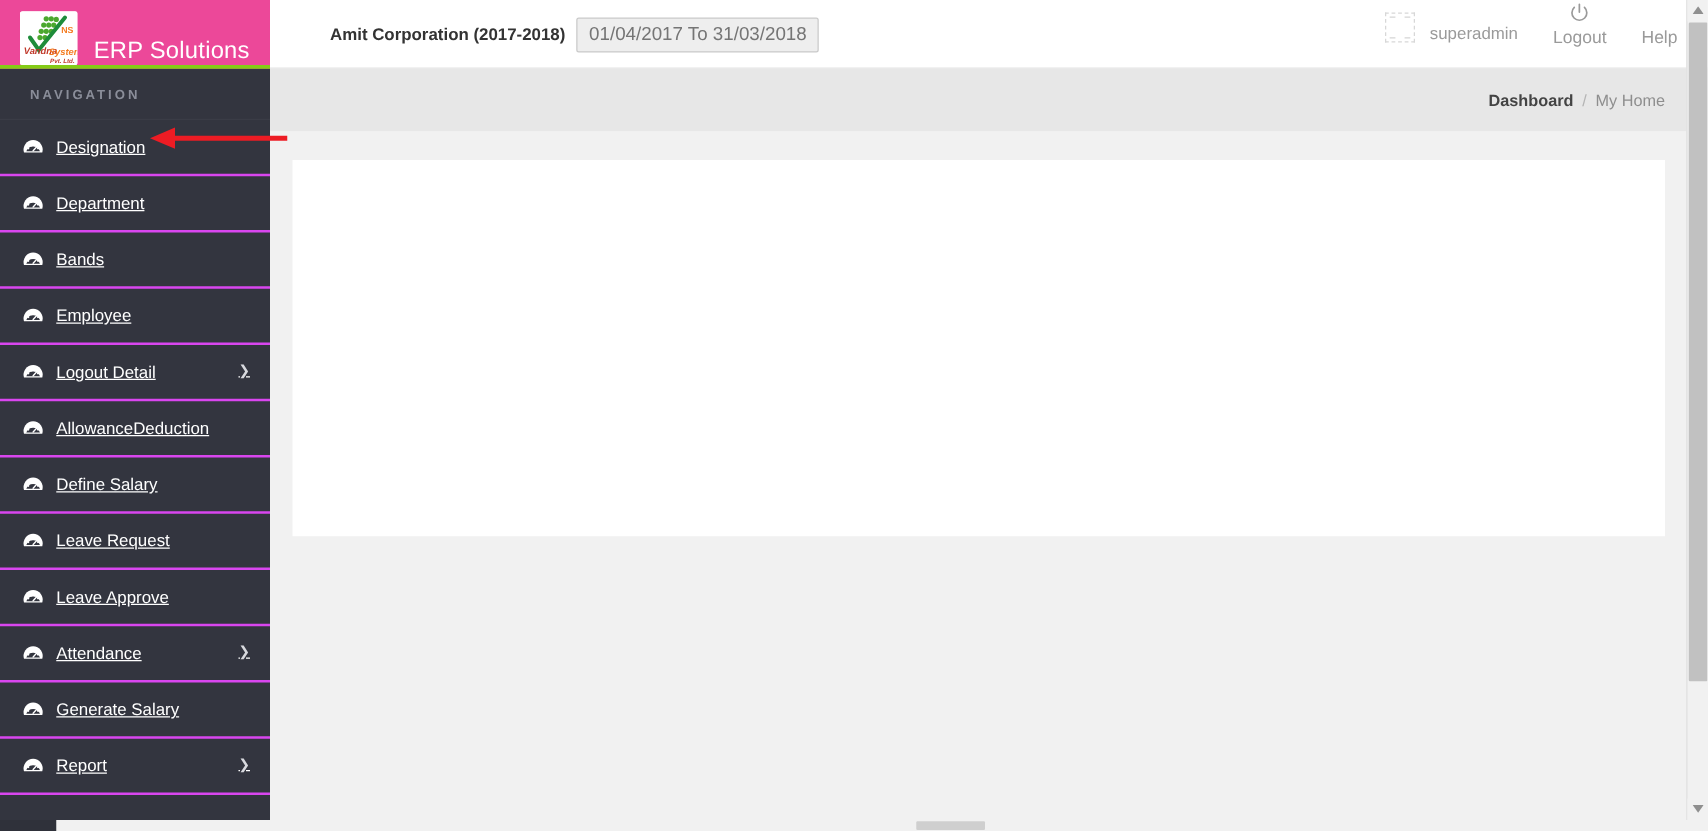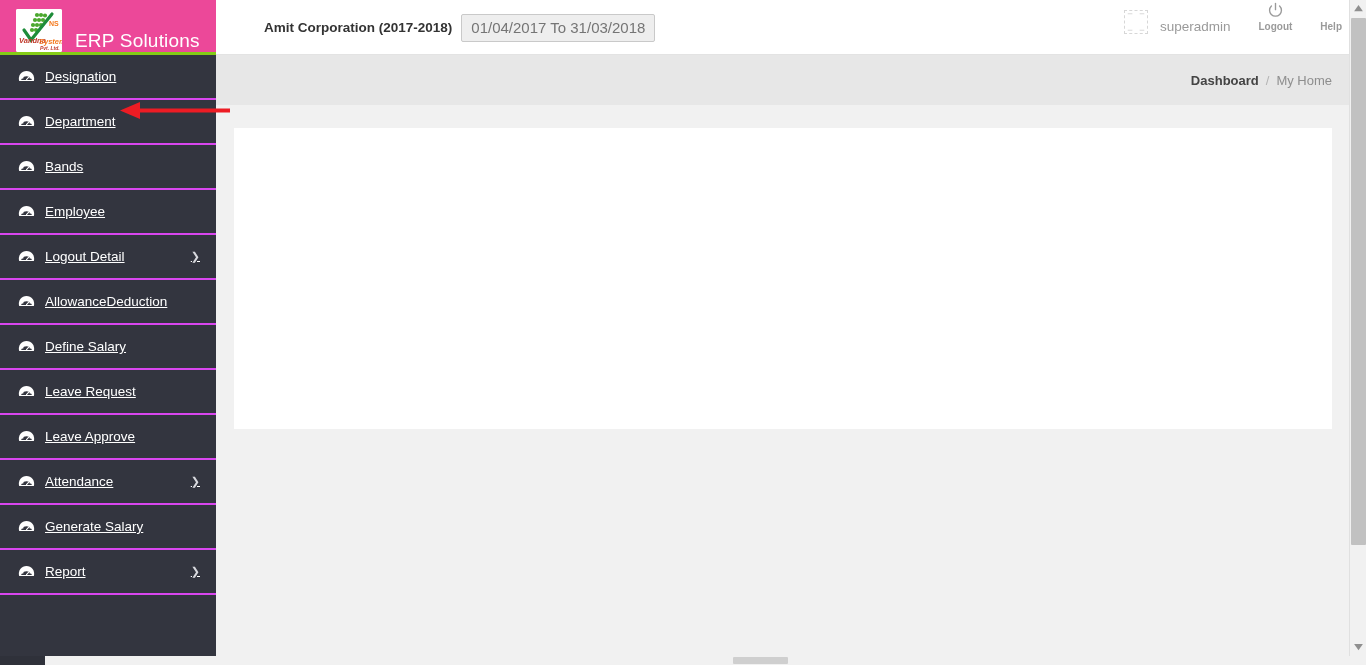--- a/index.html
+++ b/index.html
@@ -166,21 +166,21 @@
   .top-action {
     display: flex;
     flex-direction: column;
     align-items: center;
     margin-left: 28px;
     margin-top: 2px;
     cursor: pointer;
     color: #9a9a9a;
   }
   .top-action .ta-icon { height: 17px; display: block; }
-  .top-action .ta-label { font-size: 10px; margin-top: 2px; white-space: nowrap; font-weight: bold; }
+  .top-action .ta-label { font-size: 14px; margin-top: 2px; white-space: nowrap; }
 
   
   #crumb-band {
     position: absolute;
     left: 216px; top: 55px;
     width: 1150px;
     height: 50px;
     background: #e7e7e7;
     padding-left: 44px;
   }
@@ -310,20 +310,21 @@
           <text x="33" y="17" font-family="Liberation Sans, sans-serif" font-size="7" font-weight="bold" fill="#f47b20">NS</text>
 
           <text x="3" y="34" font-family="Liberation Sans, sans-serif" font-size="7.5" font-weight="bold" fill="#c0392b" font-style="italic">Vandna</text>
           <text x="23" y="35" font-family="Liberation Sans, sans-serif" font-size="7.5" font-weight="bold" fill="#f47b20" font-style="italic">System</text>
           <text x="24" y="41" font-family="Liberation Sans, sans-serif" font-size="5" font-weight="bold" fill="#c0392b" font-style="italic">Pvt. Ltd.</text>
         </svg>
       </div>
       <div id="brand-title">ERP Solutions</div>
     </div>
 
+    <div id="nav-heading">NAVIGATION</div>
 
     <nav id="nav-list">
         <div class="nav-item">
           <span>
             <svg class="nav-icon" viewBox="0 0 20 20" aria-hidden="true">
               <path d="M1.4 15.2a9 9 0 1 1 17.2 0z" fill="#ffffff"></path>
               <path d="M3.6 14.2a6.8 6.8 0 0 1 12.8 0z" fill="#33353f"></path>
               <circle cx="5.4" cy="11.4" r="1.05" fill="#ffffff"></circle>
               <circle cx="8.2" cy="8.6" r="1.05" fill="#ffffff"></circle>
               <circle cx="11.8" cy="8.6" r="1.05" fill="#ffffff"></circle>

